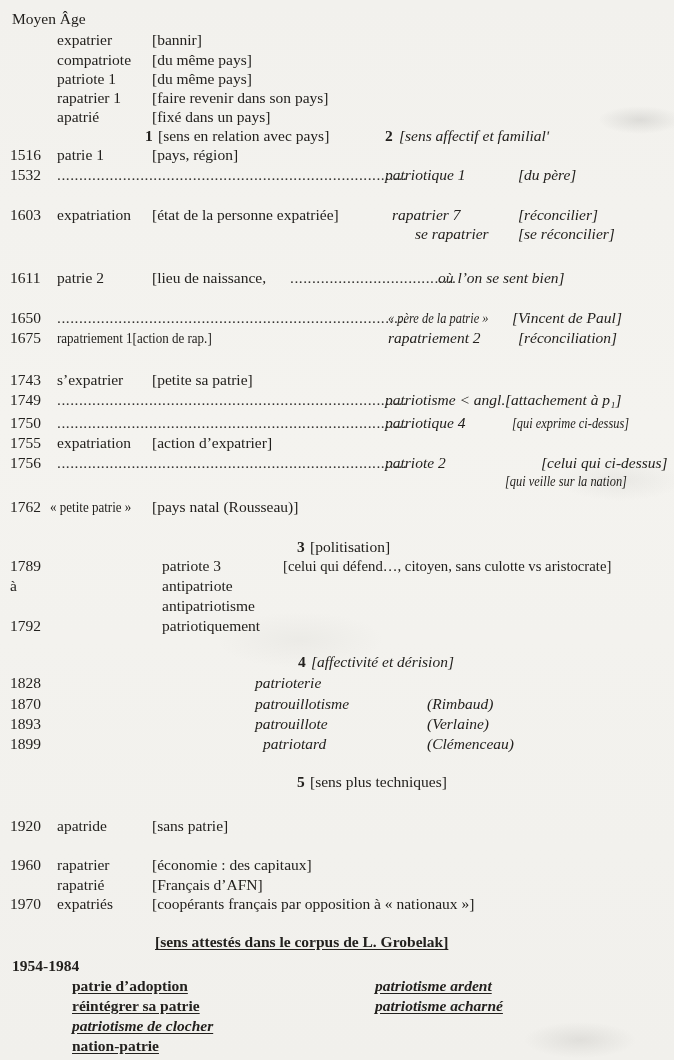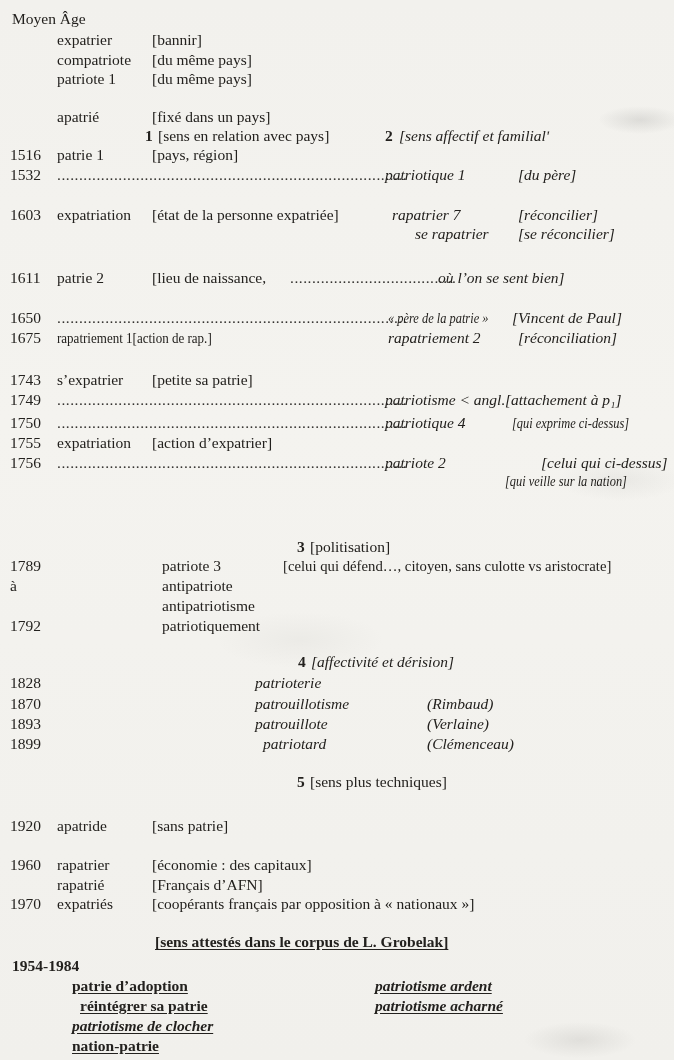--- a/index.html
+++ b/index.html
@@ -44,20 +44,24 @@
       <span class="seg " style="left: 152px;">[bannir]</span>
     </div>
     <div class="line" style="top: 50px;">
       <span class="seg " style="left: 57px;">compatriote</span>
       <span class="seg " style="left: 152px;">[du même pays]</span>
     </div>
     <div class="line" style="top: 69px;">
       <span class="seg " style="left: 57px;">patriote 1</span>
       <span class="seg " style="left: 152px;">[du même pays]</span>
     </div>
+    <div class="line" style="top: 88px;">
+      <span class="seg " style="left: 57px;">rapatrier 1</span>
+      <span class="seg " style="left: 152px;">[faire revenir dans son pays]</span>
+    </div>
     <div class="line" style="top: 107px;">
       <span class="seg " style="left: 57px;">apatrié</span>
       <span class="seg " style="left: 152px;">[fixé dans un pays]</span>
     </div>
     <div class="line" style="top: 126px;">
       <span class="seg b" style="left: 145px;">1</span>
       <span class="seg " style="left: 158px;">[sens en relation avec pays]</span>
       <span class="seg b" style="left: 385px;">2</span>
       <span class="seg i" style="left: 399px;">[sens affectif et familialʹ</span>
     </div>
@@ -126,20 +130,25 @@
     </div>
     <div class="line" style="top: 453px;">
       <span class="seg " style="left: 10px;">1756</span>
       <span class="seg dots" style="left: 57px;">................................................................................</span>
       <span class="seg i" style="left: 385px;">patriote 2</span>
       <span class="seg i" style="left: 513px; margin-left: 28px;">[celui qui ci-dessus]</span>
     </div>
     <div class="line" style="top: 471px;">
       <span class="seg ic" style="left: 505px;">[qui veille sur la nation]</span>
     </div>
+    <div class="line" style="top: 497px;">
+      <span class="seg " style="left: 10px;">1762</span>
+      <span class="seg nc" style="left: 50px;">« petite patrie »</span>
+      <span class="seg " style="left: 152px;">[pays natal (Rousseau)]</span>
+    </div>
     <div class="line" style="top: 537px;">
       <span class="seg b" style="left: 297px;">3</span>
       <span class="seg " style="left: 310px;">[politisation]</span>
     </div>
     <div class="line" style="top: 556px;">
       <span class="seg " style="left: 10px;">1789</span>
       <span class="seg " style="left: 162px;">patriote 3</span>
       <span class="seg nc2" style="left: 283px;">[celui qui défend…, citoyen, sans culotte vs aristocrate]</span>
     </div>
     <div class="line" style="top: 576px;">
@@ -203,21 +212,21 @@
       <span class="seg bu" style="left: 155px;">[sens attestés dans le corpus de L. Grobelak]</span>
     </div>
     <div class="line" style="top: 956px;">
       <span class="seg b" style="left: 12px;">1954-1984</span>
     </div>
     <div class="line" style="top: 976px;">
       <span class="seg bu" style="left: 72px;">patrie d’adoption</span>
       <span class="seg biu" style="left: 375px;">patriotisme ardent</span>
     </div>
     <div class="line" style="top: 996px;">
-      <span class="seg bu" style="left: 80px;">réintégrer sa patrie</span>
+      <span class="seg bu" style="left: 72px;">réintégrer sa patrie</span>
       <span class="seg biu" style="left: 375px;">patriotisme acharné</span>
     </div>
     <div class="line" style="top: 1016px;">
       <span class="seg biu" style="left: 72px;">patriotisme de clocher</span>
     </div>
     <div class="line" style="top: 1036px;">
       <span class="seg bu" style="left: 72px;">nation-patrie</span>
     </div>
   </div>
 

